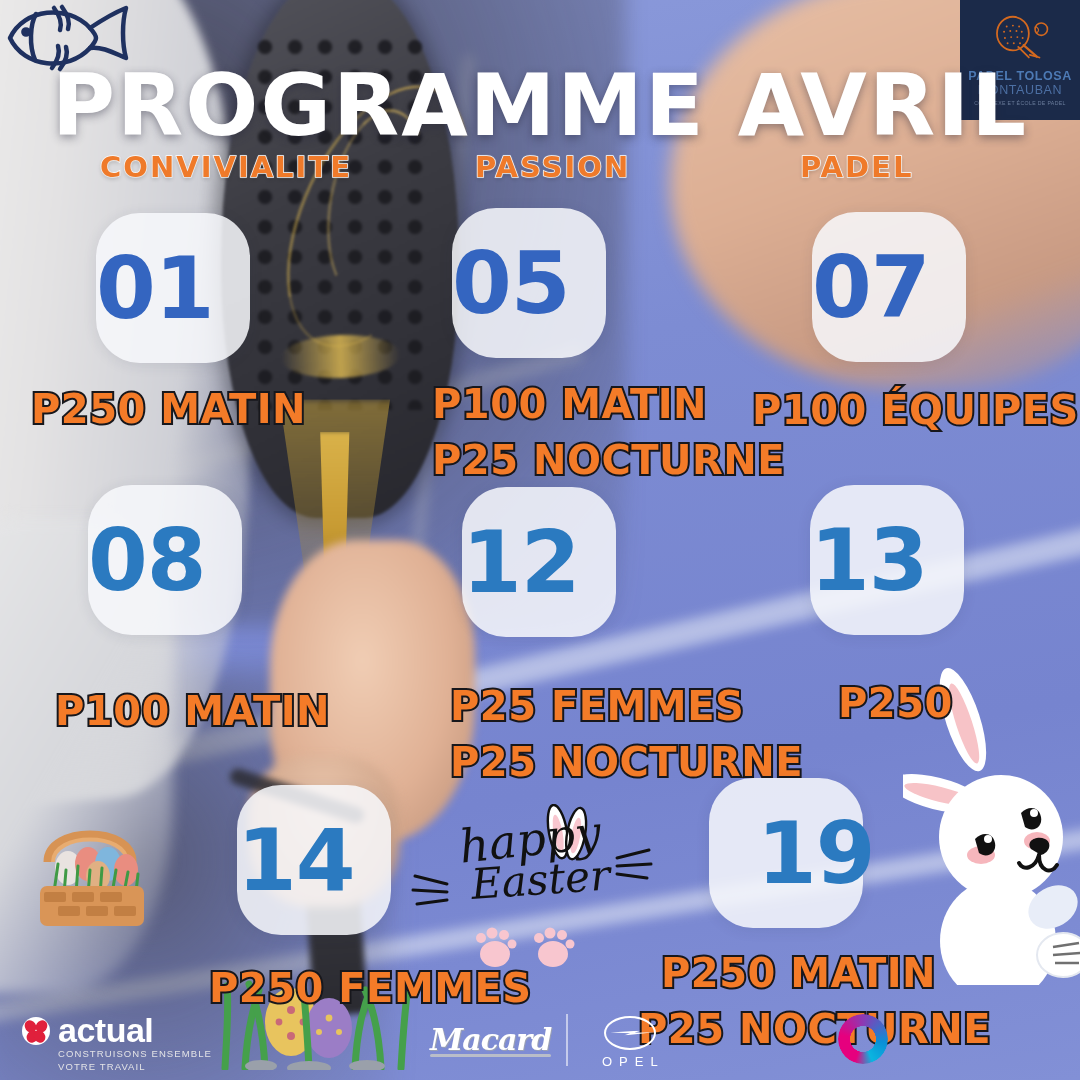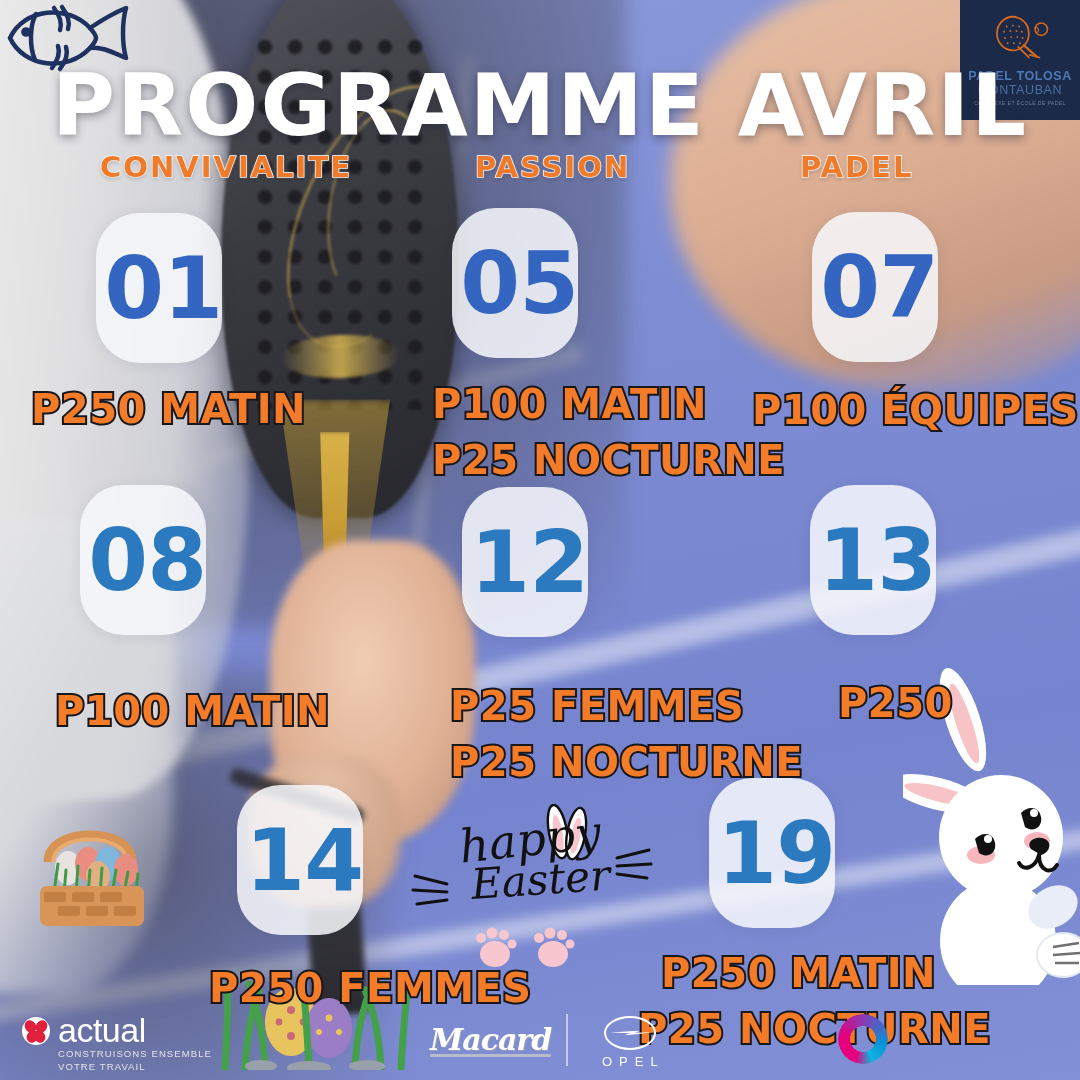--- a/index.html
+++ b/index.html
@@ -106,23 +106,23 @@
   .subs{position:absolute;left:0;right:0;top:150px;height:40px;padding-left:36px;}
   .sub{position:absolute;font-size:29px;font-weight:900;color:#ef7a2a;
     font-family:"DejaVu Sans", sans-serif;letter-spacing:2px;
     -webkit-text-stroke:1.5px #ffffff;paint-order:stroke fill;
     text-shadow:0 0 2px #fff,0 2px 4px rgba(0,0,0,.2);}
   .sub.s1{left:100px;}
   .sub.s2{left:475px;}
   .sub.s3{left:800px;}
 
   
-  .tile{position:absolute;width:126px;height:150px;border-radius:44px;
+  .tile{position:absolute;width:154px;height:150px;border-radius:44px;
     background:rgba(247,248,252,.86);
-    display:flex;align-items:center;justify-content:flex-end;
+    display:flex;align-items:center;justify-content:flex-start;
     box-shadow:0 2px 14px rgba(40,45,80,.10);}
   .tile span{font-size:86px;font-weight:900;line-height:1;
     font-family:"DejaVu Sans", sans-serif;letter-spacing:-1px;}
 
   .evt{position:absolute;font-size:40px;font-weight:900;color:#f47b28;
     font-family:"DejaVu Sans", sans-serif;letter-spacing:.5px;white-space:nowrap;
     -webkit-text-stroke:4px #17171c;paint-order:stroke fill;}
   .evt-wrap{position:absolute;}
   .evt-wrap .evt{position:relative;display:block;}
 
@@ -138,21 +138,21 @@
 
   
   .sponsors{position:absolute;left:0;right:0;bottom:0;height:80px;}
   .sp-actual{position:absolute;left:22px;top:14px;display:flex;align-items:flex-start;gap:8px;}
   .sp-actual .flw{width:28px;height:28px;border-radius:50%;background:#fff;position:relative;margin-top:3px;}
   .sp-actual .flw i{position:absolute;width:11px;height:13px;background:#e0203c;border-radius:50% 50% 50% 50%;}
   .sp-actual .flw i:nth-child(1){left:3px;top:3px;transform:rotate(-35deg);}
   .sp-actual .flw i:nth-child(2){right:3px;top:3px;transform:rotate(35deg);}
   .sp-actual .flw i:nth-child(3){left:5px;bottom:2px;transform:rotate(-145deg);}
   .sp-actual .flw i:nth-child(4){right:5px;bottom:2px;transform:rotate(145deg);}
-  .sp-actual .nm{color:#fff;font-size:34px;font-weight:normal;line-height:.95;letter-spacing:-.5px;}
+  .sp-actual .nm{color:#fff;font-size:34px;font-weight:bold;line-height:.95;letter-spacing:-.5px;}
   .sp-actual .tg{color:#e3e3e6;font-size:9.5px;letter-spacing:1.1px;line-height:1.35;margin-top:2px;}
   .sp-macard{position:absolute;left:430px;top:22px;}
   .sp-macard .mc{font-family:"DejaVu Serif", serif;font-style:italic;font-weight:bold;
     font-size:30px;color:#fff;letter-spacing:-1px;
     text-shadow:1px 1px 0 #9aa0b4;}
   .sp-macard .uline{height:3px;background:#b9bdc9;margin-top:-3px;border-radius:2px;}
   .sp-div{position:absolute;left:566px;top:14px;width:2px;height:52px;background:rgba(255,255,255,.55);}
   .sp-opel{position:absolute;left:596px;top:16px;text-align:center;}
   .sp-opel .ring{width:52px;height:34px;border:2.5px solid #fff;border-radius:50%;position:relative;margin:0 auto;}
   .sp-opel .bolt{position:absolute;left:4px;top:50%;width:44px;height:5px;background:#fff;transform:translateY(-50%);
@@ -393,21 +393,21 @@
     <span class="evt" style="margin-top:10px">P25 NOCTURNE</span>
   </div>
 
   <div class="tile" style="left:812px;top:212px;">
     <span style="color:#3465c0">07</span>
   </div>
   <div class="evt-wrap" style="left:752px;top:387px;">
     <span class="evt">P100 ÉQUIPES</span>
   </div>
 
-  <div class="tile" style="left:80px;top:485px;">
+  <div class="tile" style="left:88px;top:485px;">
     <span style="color:#2b7ac0">08</span>
   </div>
   <div class="evt-wrap" style="left:55px;top:688px;">
     <span class="evt">P100 MATIN</span>
   </div>
 
   <div class="tile" style="left:462px;top:487px;">
     <span style="color:#2b7ac0">12</span>
   </div>
   <div class="evt-wrap" style="left:450px;top:683px;">

